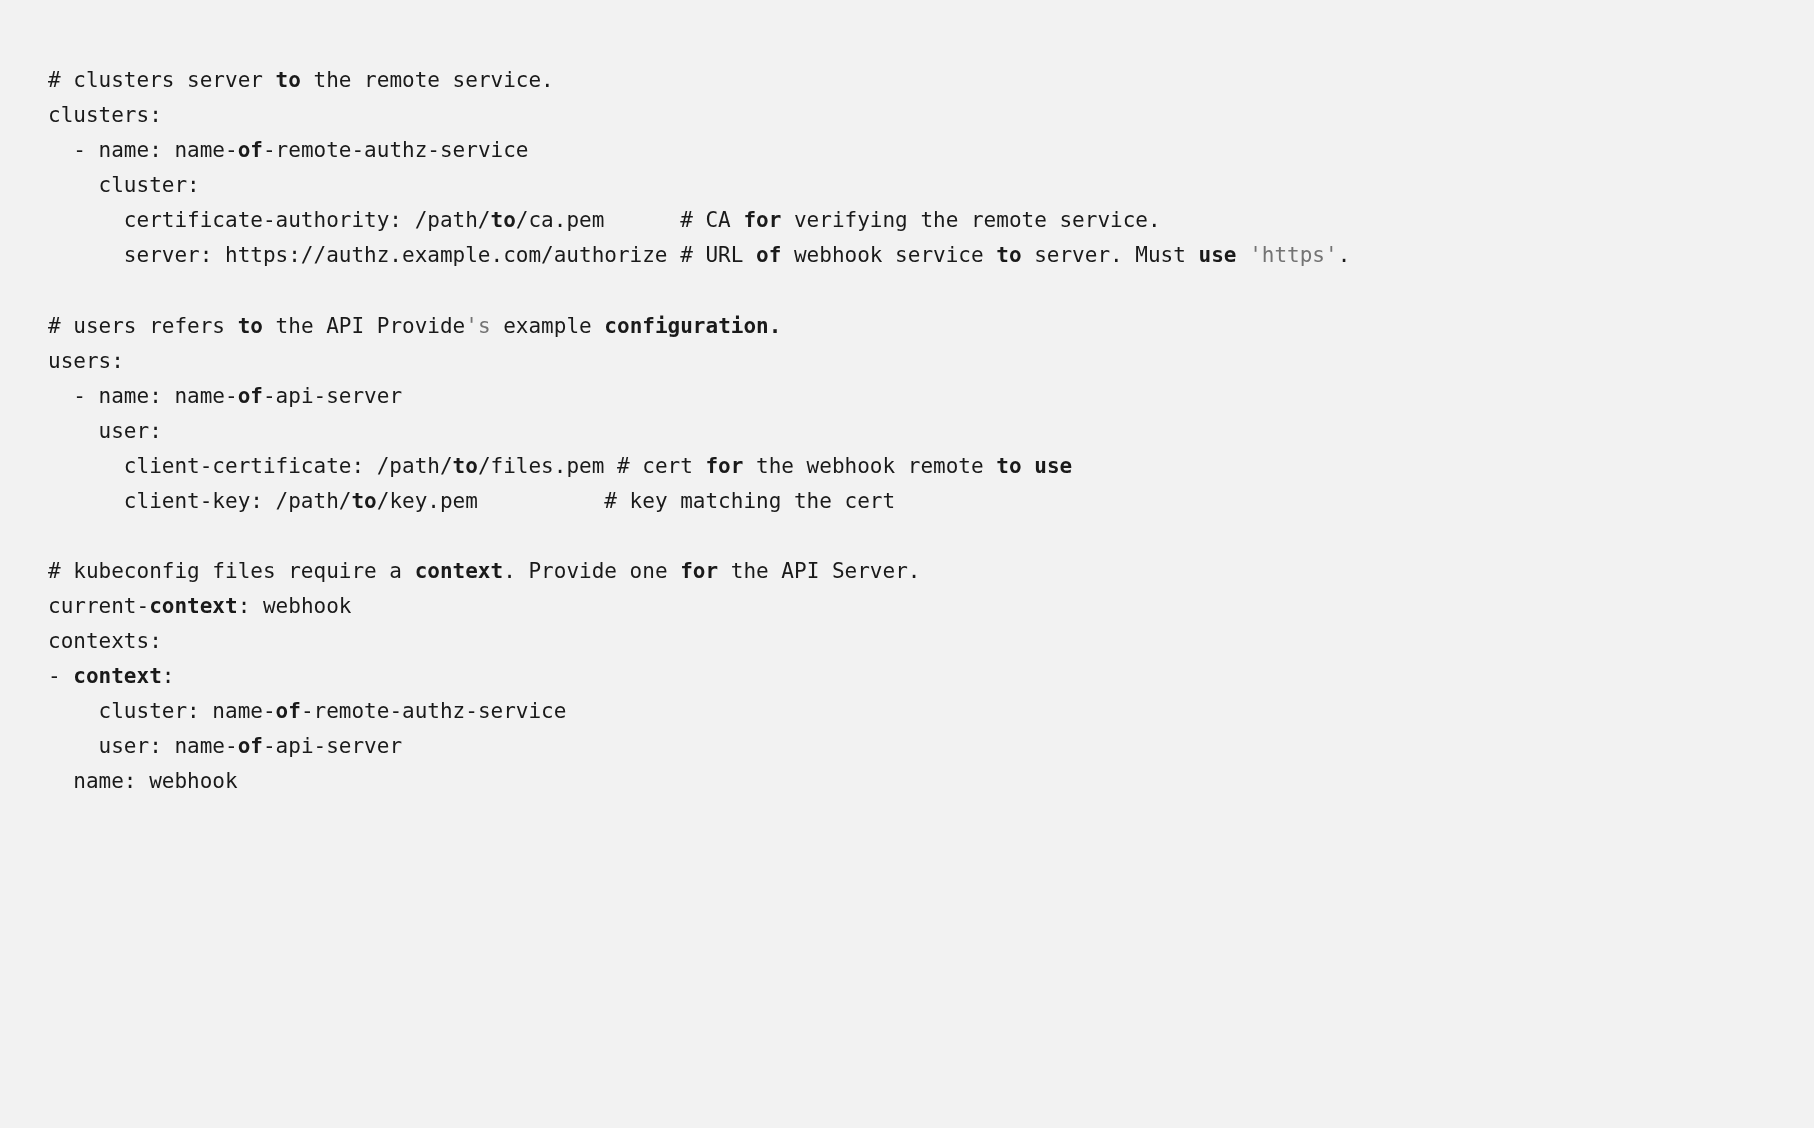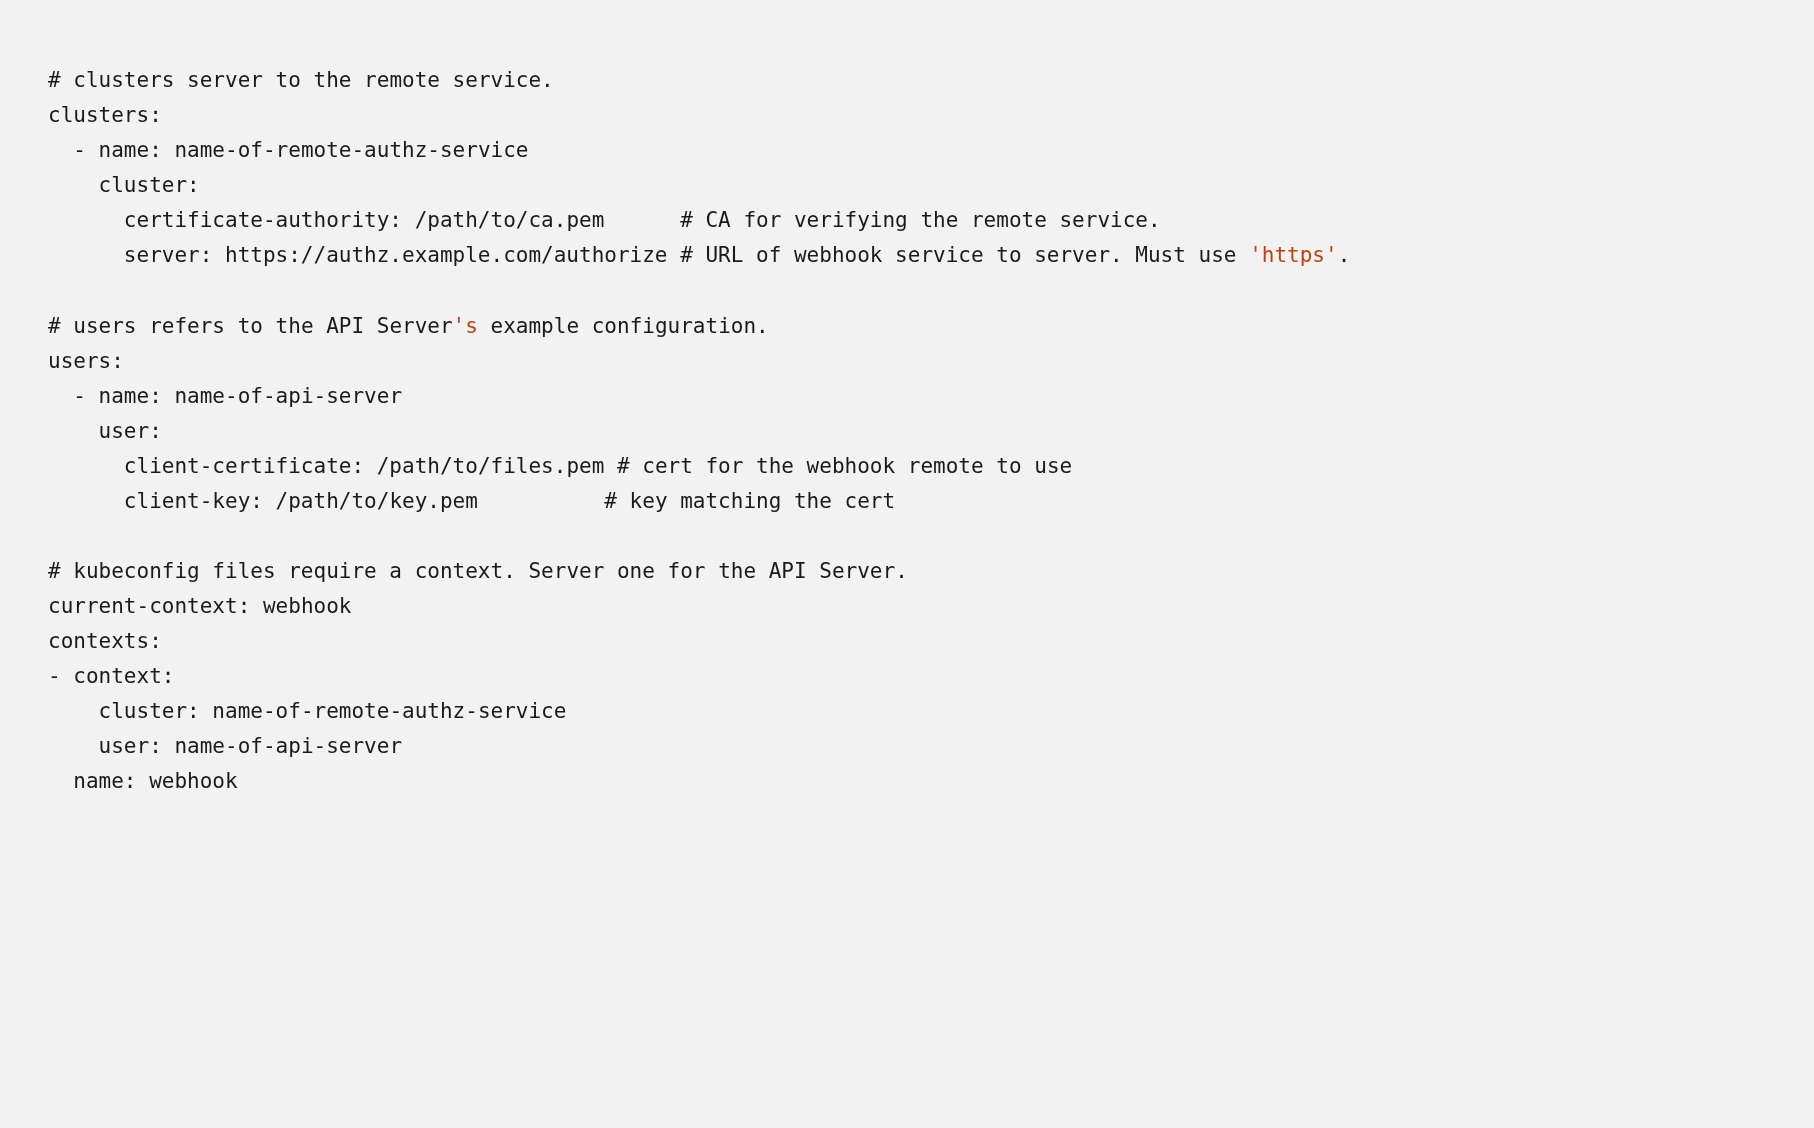--- a/index.html
+++ b/index.html
@@ -11,42 +11,42 @@
       background: #f2f2f2;
       font-family: ui-monospace, "SF Mono", "Cascadia Mono", "Segoe UI Mono", "Roboto Mono", Menlo, Consolas, "Liberation Mono", monospace;
       font-size: 21px;
       line-height: 1.67;
       color: #1a1a1a;
       padding: 28px 48px 40px 48px;
       white-space: pre-wrap;
       word-break: break-word;
     }
     .bold {
-      font-weight: 400;
+      font-weight: 700;
     }
     .str {
-      color: #c2410c;
+      color: #737373;
     }
   </style>
 </head>
 <body>
 <code><span># clusters server </span><span class="bold">to</span><span> the remote service.
 clusters:
   - name: name-</span><span class="bold">of</span><span>-remote-authz-service
     cluster:
       certificate-authority: /path/</span><span class="bold">to</span><span>/ca.pem      # CA </span><span class="bold">for</span><span> verifying the remote service.
       server: https://authz.example.com/authorize # URL </span><span class="bold">of</span><span> webhook service </span><span class="bold">to</span><span> server. Must </span><span class="bold">use</span><span> </span><span class="str">'https'</span><span>.
 
-# users refers </span><span class="bold">to</span><span> the API Server</span><span class="str">'s</span><span> example </span><span class="bold">configuration.</span><span>
+# users refers </span><span class="bold">to</span><span> the API Provide</span><span class="str">'s</span><span> example </span><span class="bold">configuration.</span><span>
 users:
   - name: name-</span><span class="bold">of</span><span>-api-server
     user:
       client-certificate: /path/</span><span class="bold">to</span><span>/files.pem # cert </span><span class="bold">for</span><span> the webhook remote </span><span class="bold">to</span><span> </span><span class="bold">use</span><span>
       client-key: /path/</span><span class="bold">to</span><span>/key.pem          # key matching the cert
 
-# kubeconfig files require a </span><span class="bold">context</span><span>. Server one </span><span class="bold">for</span><span> the API Server.
+# kubeconfig files require a </span><span class="bold">context</span><span>. Provide one </span><span class="bold">for</span><span> the API Server.
 current-</span><span class="bold">context</span><span>: webhook
 contexts:
 - </span><span class="bold">context</span><span>:
     cluster: name-</span><span class="bold">of</span><span>-remote-authz-service
     user: name-</span><span class="bold">of</span><span>-api-server
   name: webhook</span></code>
 
 
 </body></html>

